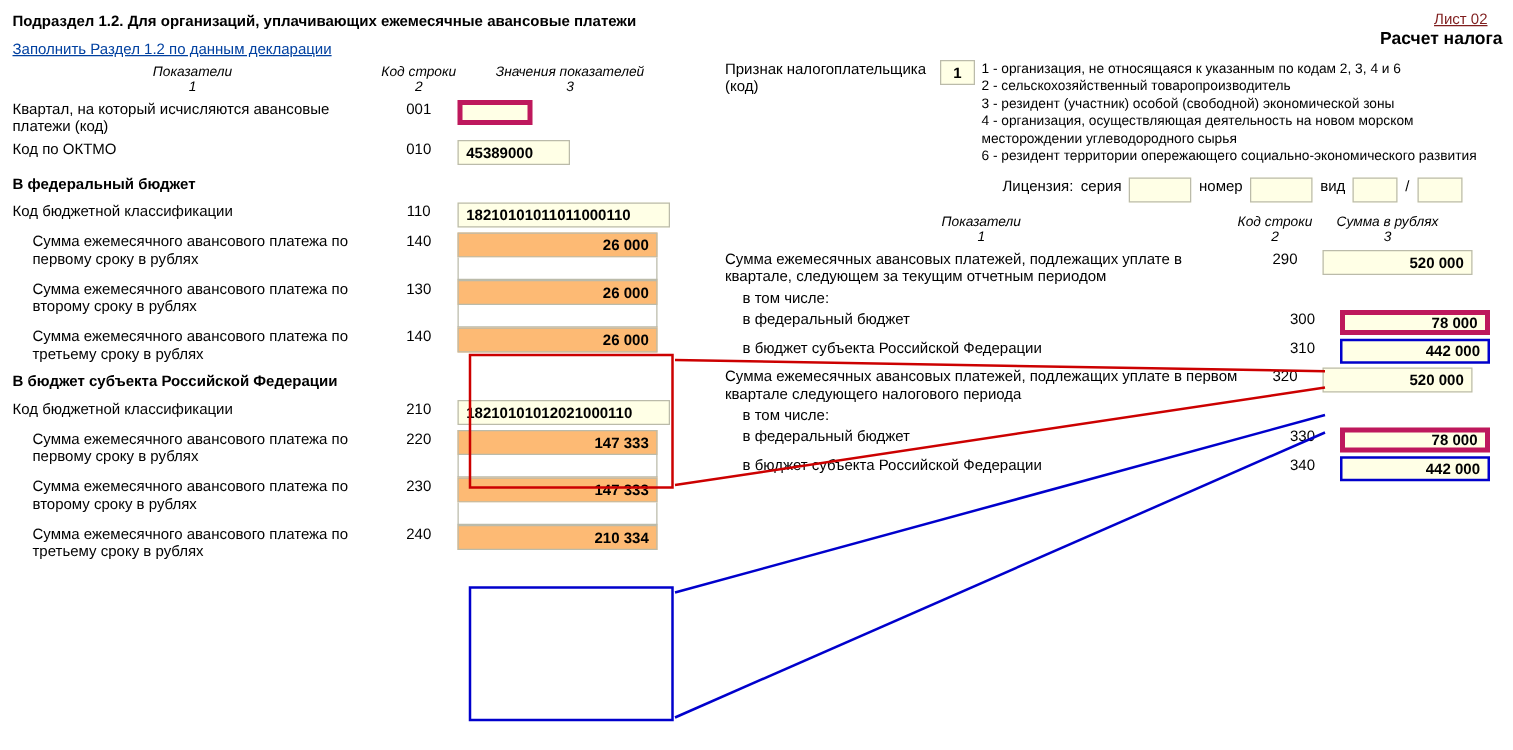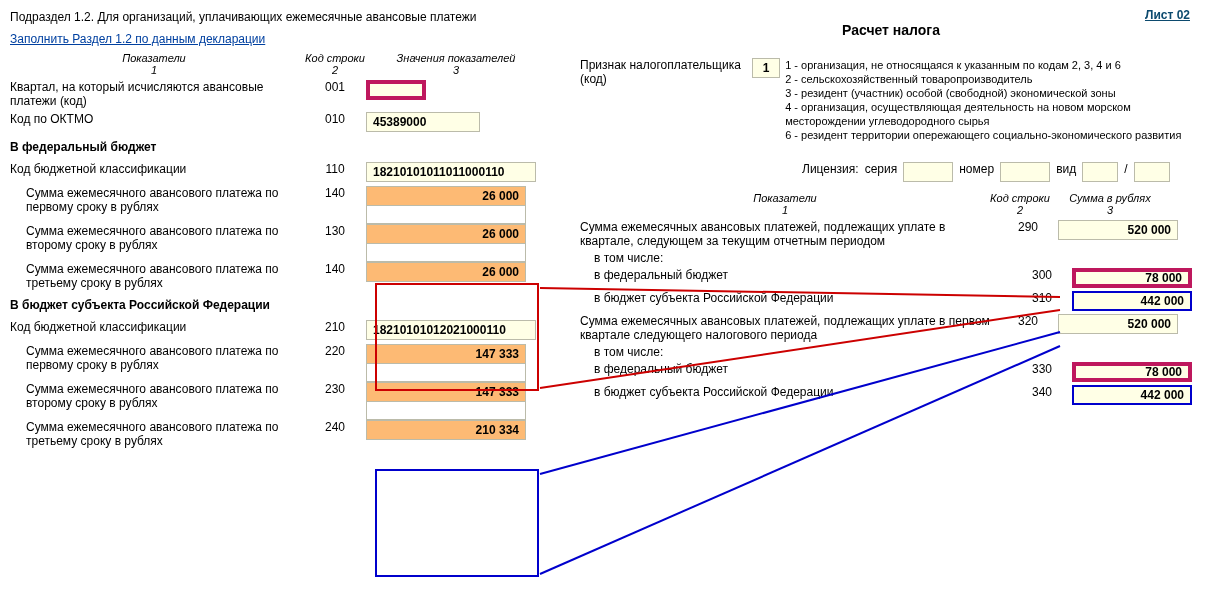--- a/index.html
+++ b/index.html
@@ -1,37 +1,37 @@
 <!DOCTYPE html>
 <html><head>
 <meta charset="utf-8">
 <style>
   html,body{margin:0;padding:0;font-family:Arial,Helvetica,sans-serif;font-size:12px;color:#000;background:#fff}
   .page{position:relative;width:1210px;height:600px;overflow:hidden}
   .left{position:absolute;left:10px;top:4px;width:562px}
   .right{position:absolute;left:580px;top:4px;width:622px}
   .hdr{font-weight:bold;font-size:13px;text-align:center;line-height:16px;margin:0 0 8px}
-  .sub{font-weight:normal;font-size:12px;margin:6px 0 8px}
+  .sub{font-weight:bold;font-size:12px;margin:6px 0 8px}
   .link{color:#0040a0;text-decoration:underline;cursor:pointer}
   .colh{font-style:italic;font-size:11px;text-align:center}
   .row{display:flex;align-items:flex-start;margin:4px 0}
   .lbl{width:288px;padding-right:6px}
   .indent{padding-left:16px;width:272px}
   .code{width:62px;text-align:center}
   .valcol{width:180px}
   .val{display:flex;align-items:center;justify-content:flex-end;height:20px;border:1px solid #bba;background:#ffffe6;padding:0 6px;font-weight:bold;box-sizing:border-box}
   .val.left-al{justify-content:flex-start}
   .val.green{background:#fdba74}
   .val.white{background:#fff}
   .val.r{border:4px solid #be185d}
   .val.b{border:2px solid #0000cc}
   .sec{font-weight:bold;margin:8px 0}
-  .rtitle{font-weight:bold;font-size:14px;text-align:center;margin:18px 0 10px}
-  .list02{color:#0c4a6e;font-weight:bold;text-decoration:underline;position:absolute;right:12px;top:4px}
-  .taxrow{display:flex;align-items:flex-start;margin:20px 0}
+  .rtitle{font-weight:bold;font-size:14px;text-align:right;margin:18px 0 10px}
+  .list02{color:#7f1d1d;font-weight:normal;text-decoration:underline;position:absolute;right:12px;top:4px}
+  .taxrow{display:flex;align-items:flex-start;margin:10px 0}
   .tlbl{flex:none;width:172px}
   .kbox{display:inline-block;border:1px solid #bba;background:#ffffe6;width:26px;height:18px;text-align:center;font-weight:bold;line-height:18px}
   .desc{font-size:11px;line-height:14px}
   .lic{display:flex;align-items:flex-start;gap:6px;margin:10px 0}
   .sbox{display:inline-block;border:1px solid #bba;background:#ffffe6;height:18px;width:48px}
   .colh2{display:flex;font-style:italic;font-size:11px;text-align:center;margin:4px 0}
   .rname{width:410px}
   .rcode{width:60px;text-align:center}
   .rval{width:120px}
   .rrow{display:flex;align-items:flex-start;margin:3px 0}
@@ -59,21 +59,21 @@
       <div class="code">001</div>
       <div class="valcol">
           <div class="val r left-al" style="width:60px"></div>
         </div>
     </div>
 
     <div class="row">
       <div class="lbl">Код по ОКТМО</div>
       <div class="code">010</div>
       <div class="valcol">
-          <div class="val left-al" style="width:114px">45389000</div>
+          <div class="val left-al" style="width:90px">45389000</div>
         </div>
     </div>
 
     <div class="sec">В федеральный бюджет</div>
 
     <div class="row">
       <div class="lbl">Код бюджетной классификации</div>
       <div class="code">110</div>
       <div class="valcol">
           <div class="val left-al" style="width:170px">18210101011011000110</div>

